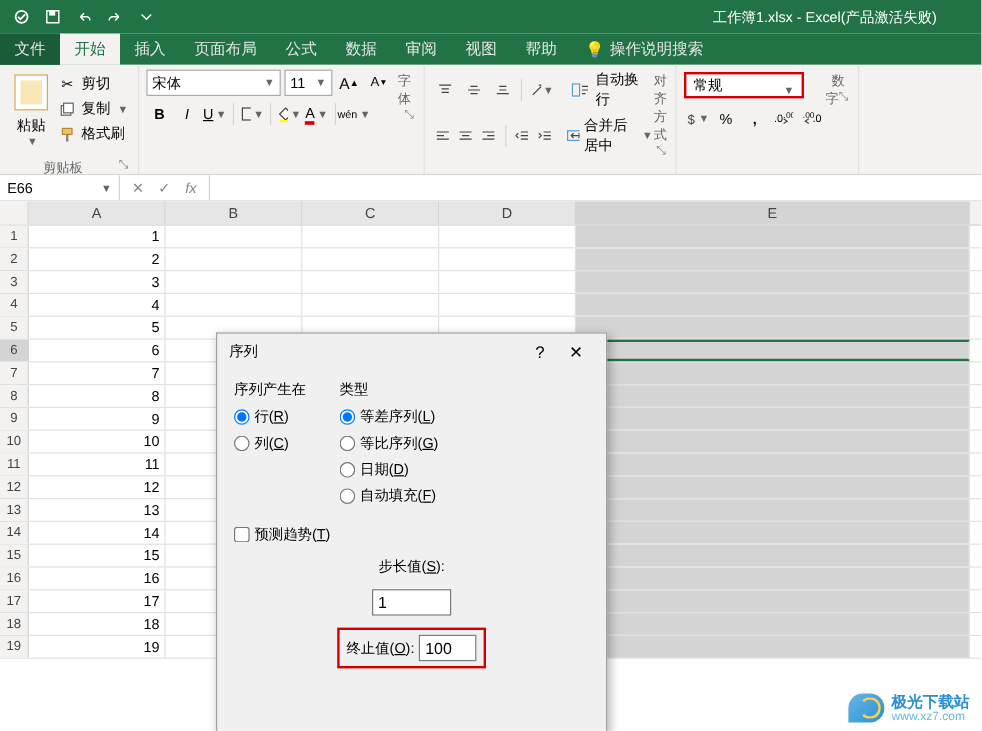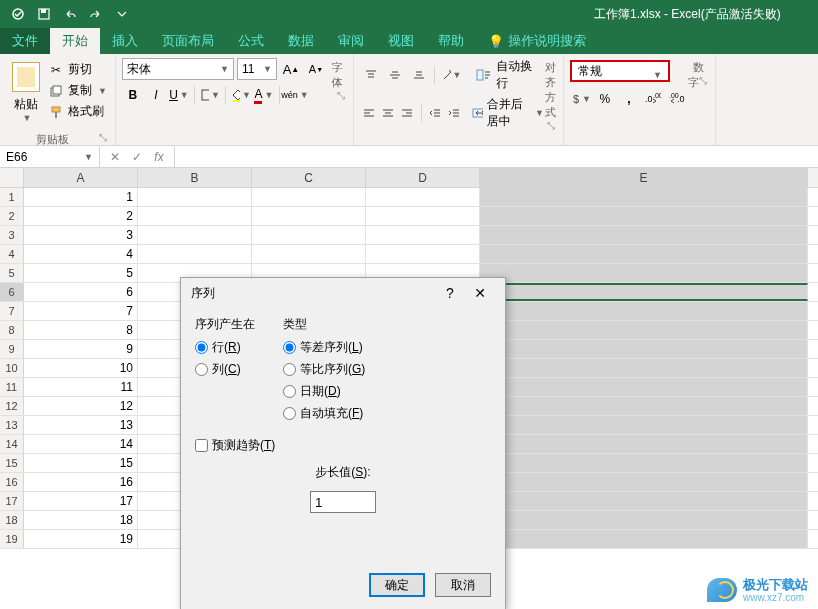--- a/index.html
+++ b/index.html
@@ -4,21 +4,21 @@
 <style>
 * { box-sizing: border-box; margin: 0; padding: 0; font-family: "Microsoft YaHei", sans-serif; }
 body { width: 818px; height: 609px; overflow: hidden; background: #fff; position: relative; font-size: 12px; }
 
 .titlebar { height: 28px; background: #217346; color: #fff; display: flex; align-items: center; padding: 0 6px; }
 .titlebar .qat { display: flex; gap: 2px; align-items: center; }
 .titlebar .qat-btn { width: 24px; height: 22px; display: flex; align-items: center; justify-content: center; color: #fff; }
 .titlebar .title { flex: 0 0 auto; margin-left: 460px; font-size: 12px; color: #fff; }
 
 .menubar { height: 26px; background: #217346; display: flex; align-items: stretch; }
-.menu-item { padding: 0 12px; color: #5eead4; display: flex; align-items: center; font-size: 13px; }
+.menu-item { padding: 0 12px; color: #e5e5e5; display: flex; align-items: center; font-size: 13px; }
 .menu-item.file { background: #1a5c38; }
 .menu-item.active { background: #f3f2f1; color: #217346; }
 .menu-item .bulb { margin-right: 4px; }
 
 .ribbon { height: 92px; background: #f3f2f1; border-bottom: 1px solid #d4d4d4; display: flex; }
 .ribbon-group { border-right: 1px solid #e1e1e1; padding: 4px 6px 2px; display: flex; justify-content: space-between; }
 .ribbon-group-label { text-align: center; font-size: 11px; color: #666; padding-top: 2px; }
 .ribbon-group-label .launcher { float: right; font-size: 10px; color: #888; margin-right: 2px; }
 .paste-btn { width: 40px; height: 72px; display: flex; flex-direction: column; align-items: center; justify-content: flex-start; padding-top: 4px; }
 .paste-icon { width: 28px; height: 30px; background: #fff; border: 1px solid #d4a84a; position: relative; }
@@ -567,20 +567,24 @@
           </label>
       </div>
     </div>
     <label class="dlg-check">
         <input type="checkbox" style="">
         <span><span>预测趋势(</span><span class="underline-key">T</span><span>)</span></span>
       </label>
     <div class="dlg-inputs">
       <span><span>步长值(</span><span class="underline-key">S</span><span>):</span></span>
       <input class="dlg-input" value="1" style="">
+      <div class="dlg-end-wrap">
+        <span><span>终止值(</span><span class="underline-key">O</span><span>):</span></span>
+        <input class="dlg-input" style="width: 48px;" value="100">
+      </div>
     </div>
     <div class="dlg-buttons">
       <button class="dlg-btn primary">确定</button>
       <button class="dlg-btn">取消</button>
     </div>
   </div>
 </div>
 
 <div class="watermark">
   <div class="wm-logo"></div>

